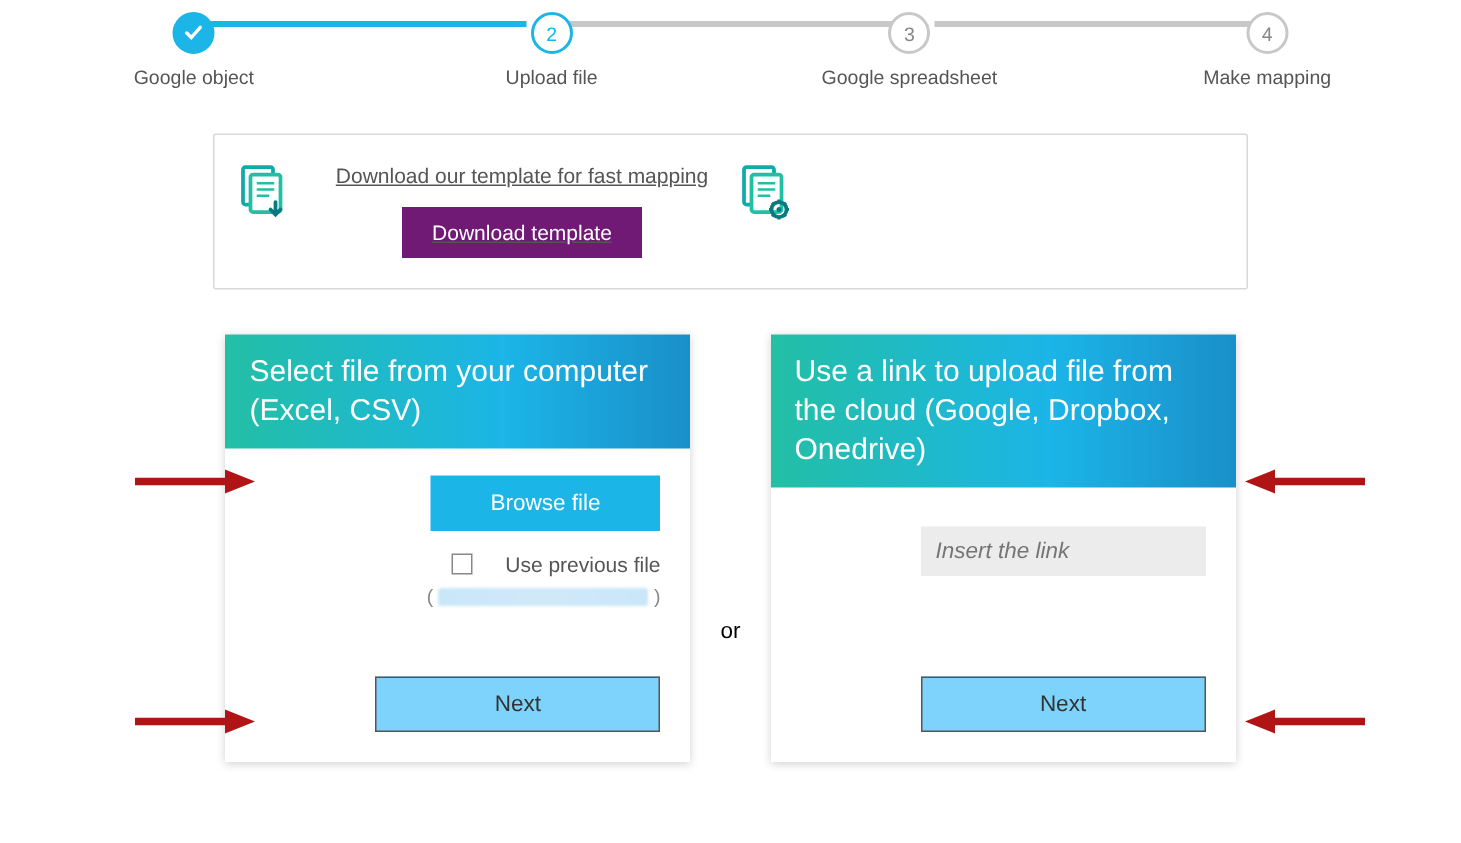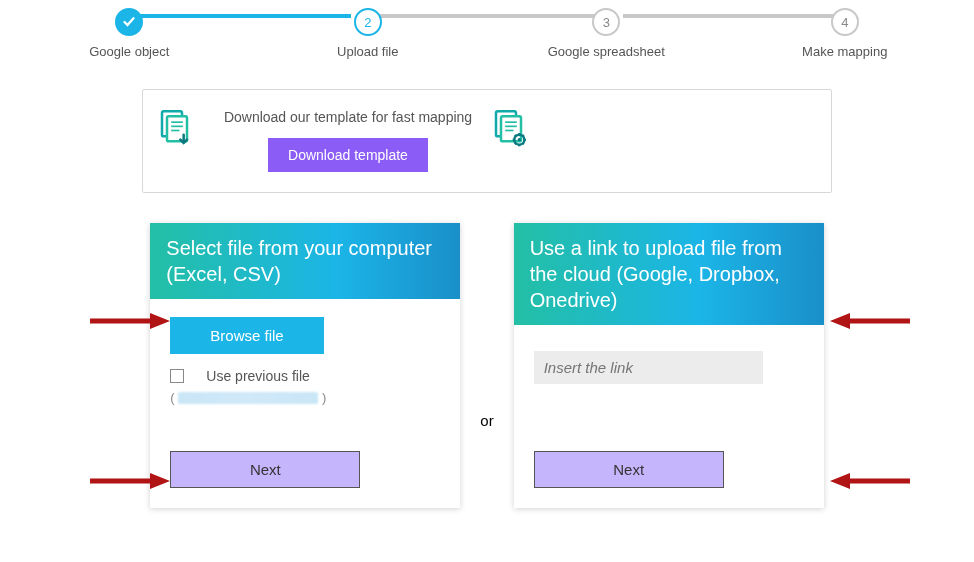--- a/index.html
+++ b/index.html
@@ -68,20 +68,21 @@
   .line3 { left: calc(62.5% + 14px); right: calc(12.5% + 14px); }
 
   
   .info-box {
     margin: 30px auto 0 auto;
     width: 690px;
     border: 1px solid #d8d8d8;
     border-radius: 2px;
     display: flex;
     padding: 18px 10px 20px 10px;
+    text-decoration: underline;
   }
   .info-col {
     flex: 1;
     display: flex;
     align-items: flex-start;
     gap: 12px;
   }
   .info-icon {
     width: 40px; height: 40px;
     flex-shrink: 0;
@@ -95,21 +96,21 @@
   }
   .info-text {
     font-size: 14px;
     color: #555;
     text-align: center;
     line-height: 1.4;
     margin-bottom: 10px;
     padding: 0 8px;
   }
   .teal-btn {
-    background: #8b5cf6;
+    background: #701a75;
     color: #fff;
     border: none;
     padding: 9px 20px;
     font-size: 14px;
     cursor: pointer;
     font-weight: 500;
   }
 
   
   .cards-row {
@@ -135,21 +136,21 @@
     font-size: 20px;
     line-height: 1.3;
     min-height: 58px;
     display: flex;
     align-items: center;
   }
   .card-body {
     flex: 1;
     display: flex;
     flex-direction: column;
-    align-items: flex-start;
+    align-items: flex-end;
     padding: 18px 20px 20px 20px;
     position: relative;
   }
   .browse-btn {
     background: #1bb5e7;
     color: #fff;
     border: none;
     padding: 10px 40px;
     font-size: 15px;
     cursor: pointer;
@@ -175,32 +176,32 @@
   }
   .prev-file .blur {
     display: inline-block;
     width: 140px; height: 12px;
     background: linear-gradient(90deg, #c9e6f7, #d0e9f9, #c9e6f7);
     filter: blur(1px);
     vertical-align: middle;
     border-radius: 2px;
   }
   .link-input {
-    width: 229px;
+    width: 190px;
     padding: 8px 10px;
     border: none;
     background: #ececec;
     font-size: 15px;
     font-style: italic;
     color: #777;
     margin-top: 8px;
   }
   .next-btn {
     width: 190px;
-    background: #c4b5fd;
+    background: #7dd3fc;
     border: 1px solid #555;
     padding: 9px 0;
     font-size: 15px;
     color: #333;
     cursor: pointer;
     margin-top: auto;
   }
   .or-sep {
     align-self: center;
     font-size: 15px;

